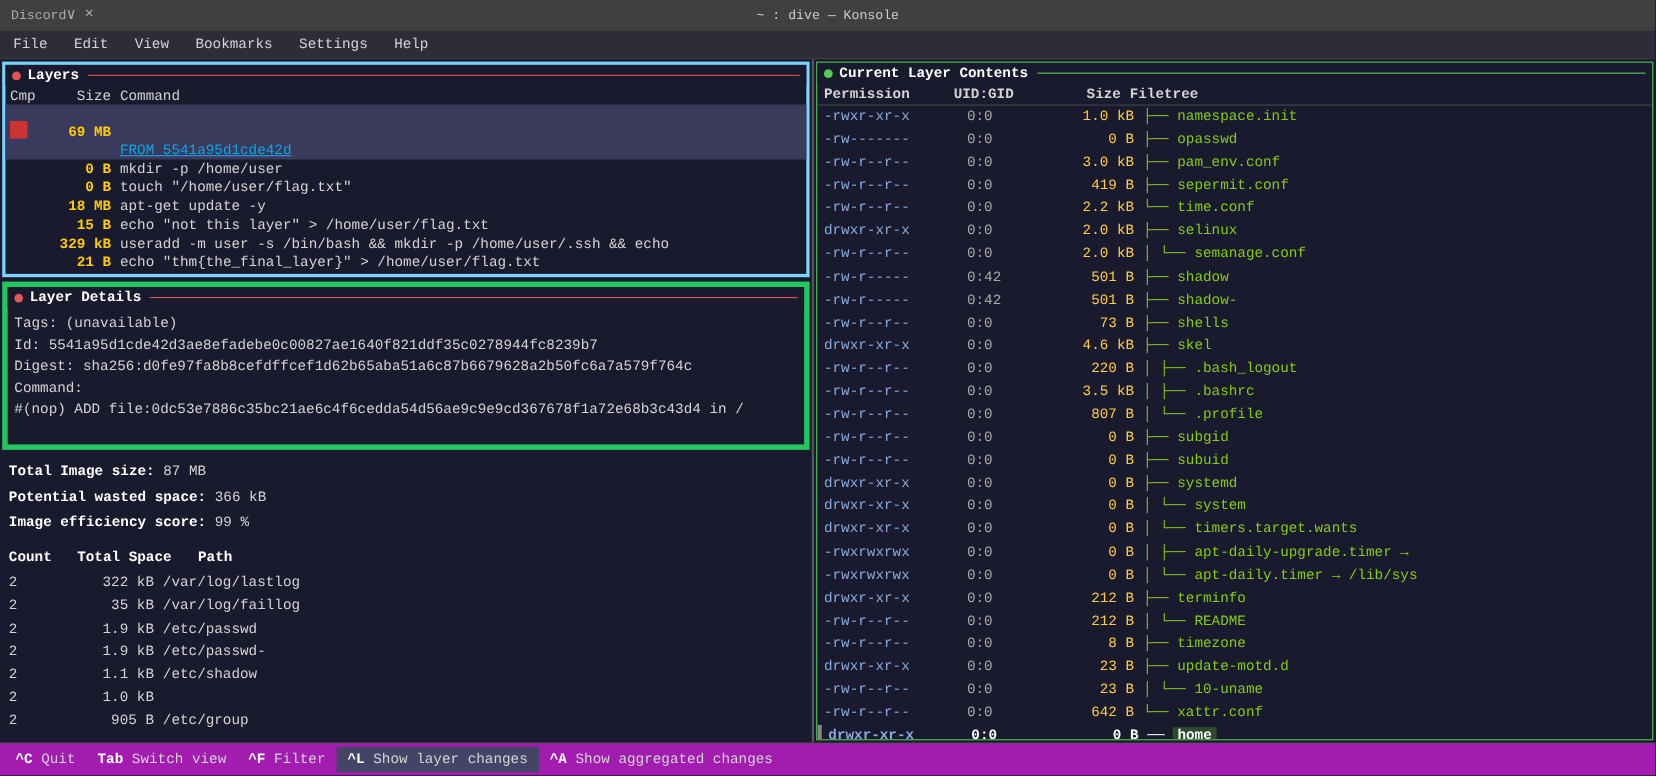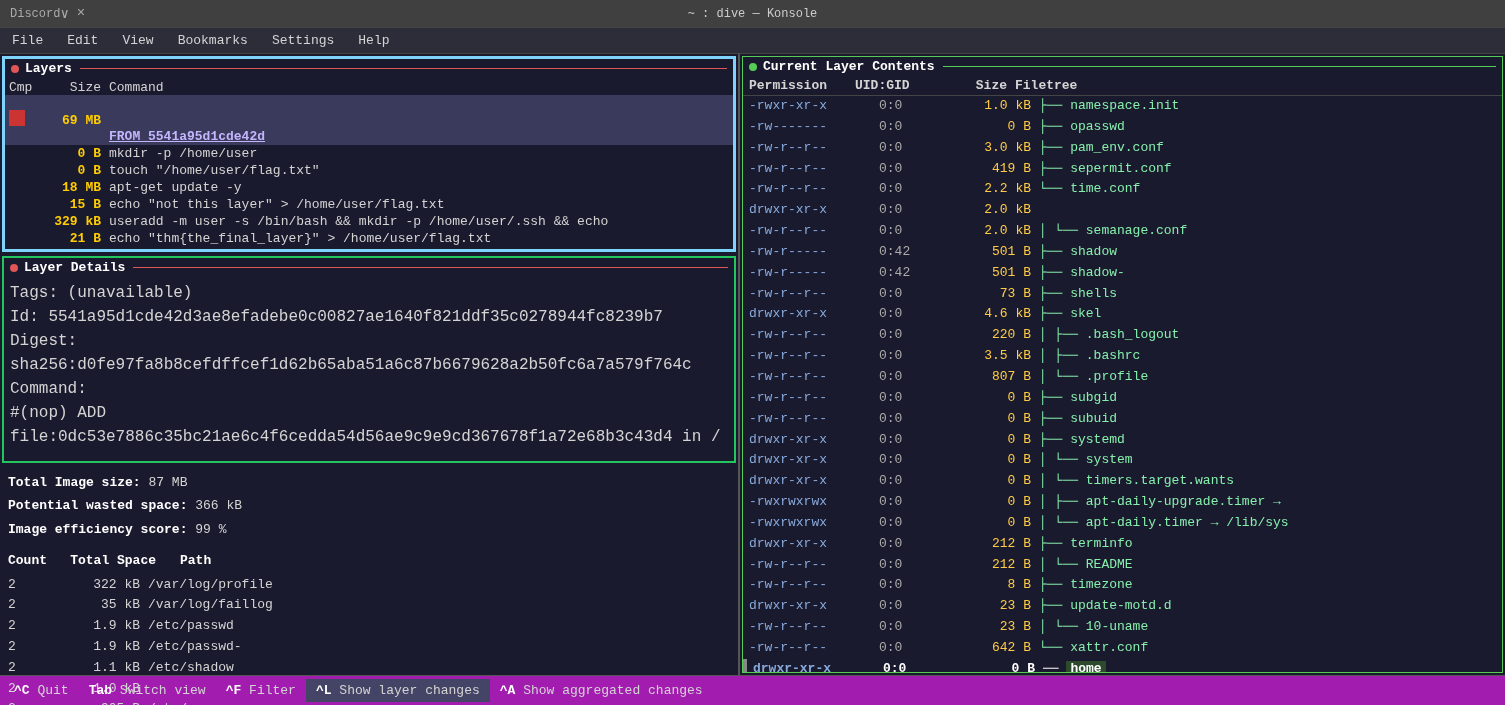--- a/index.html
+++ b/index.html
@@ -145,28 +145,28 @@
       color: #ffcc00;
       font-weight: bold;
     }
     .layer-row.selected .col-cmd {
       color: #fff;
       font-weight: bold;
     }
 
     
     .layer-details-section {
-      border: 2px solid #22c55e;
+      border: 5px solid #22c55e;
       margin: 2px;
       flex: 0 0 auto;
-      padding-bottom: 8px;
+      padding-bottom: 18px;
     }
     .details-content {
       padding: 4px 6px;
-      font-size: 16px;
+      font-size: 13px;
       color: #d4d4d4;
       line-height: 1.5;
     }
 
     
     .image-details-section {
       margin: 2px;
       flex: 1;
       padding-bottom: 4px;
     }
@@ -230,35 +230,35 @@
       flex: 1;
       overflow: hidden;
     }
     .file-table-headers {
       display: flex;
       padding: 2px 6px;
       color: #d4d4d4;
       font-weight: bold;
       border-bottom: 1px solid #444;
     }
-    .fcol-perm { width: 106px; }
+    .fcol-perm { width: 118px; }
     .fcol-uid { width: 80px; }
     .fcol-size { width: 80px; text-align: right; padding-right: 8px; }
     .fcol-tree { flex: 1; }
 
     .file-row {
       display: flex;
       padding: 1px 6px;
       line-height: 1.45;
       align-items: center;
     }
     .file-row .fcol-perm { width: 130px; color: #88aadd; }
     .file-row .fcol-uid { width: 80px; color: #aaa; }
     .file-row .fcol-size { width: 80px; text-align: right; padding-right: 8px; color: #ffcc44; }
-    .file-row .fcol-tree { flex: 1; color: #86efac; }
+    .file-row .fcol-tree { flex: 1; color: #84cc16; }
 
     .file-row.home-row {
       background: #1a1a2e;
     }
     .file-row.home-row .fcol-perm { color: #88aadd; font-weight: bold; }
     .file-row.home-row .fcol-uid { color: #fff; font-weight: bold; }
     .file-row.home-row .fcol-size { color: #fff; font-weight: bold; }
     .file-row.home-row .fcol-tree { color: #fff; font-weight: bold; }
 
     
@@ -320,21 +320,21 @@
         <div class="layers-col-headers">
           <span class="col-cmp">Cmp</span>
           <span class="col-size">Size</span>
           <span class="col-cmd">Command</span>
         </div>
 
         <div id="layers-rows">
             <div class="layer-row selected">
               <span class="col-cmp"><span class="layer-checkbox"></span></span>
               <span class="col-size">69 MB</span>
-              <span class="col-cmd" style="color: #c4b5fd; font-weight: bold; text-decoration: underline; margin-top: 33px;">FROM 5541a95d1cde42d</span>
+              <span class="col-cmd" style="color: #0ea5e9; font-weight: normal; text-decoration: underline; margin-top: 33px;">FROM 5541a95d1cde42d</span>
             </div>
             <div class="layer-row">
               <span class="col-cmp"></span>
               <span class="col-size">0 B</span>
               <span class="col-cmd">mkdir -p /home/user</span>
             </div>
             <div class="layer-row">
               <span class="col-cmp"></span>
               <span class="col-size">0 B</span>
               <span class="col-cmd">touch "/home/user/flag.txt"</span>
@@ -395,21 +395,21 @@
         <div class="wasted-table">
           <div class="header-row">
             <span class="wasted-col-count">Count</span>
             <span class="wasted-col-space">Total Space</span>
             <span class="wasted-col-path">Path</span>
           </div>
           <div id="wasted-rows">
               <div class="wasted-row">
                 <span class="wasted-col-count">2</span>
                 <span class="wasted-col-space">322 kB</span>
-                <span class="wasted-col-path">/var/log/profile</span>
+                <span class="wasted-col-path">/var/log/lastlog</span>
               </div>
               <div class="wasted-row">
                 <span class="wasted-col-count">2</span>
                 <span class="wasted-col-space">35 kB</span>
                 <span class="wasted-col-path">/var/log/faillog</span>
               </div>
               <div class="wasted-row">
                 <span class="wasted-col-count">2</span>
                 <span class="wasted-col-space">1.9 kB</span>
                 <span class="wasted-col-path">/etc/passwd</span>
@@ -482,20 +482,21 @@
             <div class="file-row">
               <span class="fcol-perm">-rw-r--r--</span>
               <span class="fcol-uid">0:0</span>
               <span class="fcol-size">2.2 kB</span>
               <span class="fcol-tree">└── time.conf</span>
             </div>
             <div class="file-row">
               <span class="fcol-perm">drwxr-xr-x</span>
               <span class="fcol-uid">0:0</span>
               <span class="fcol-size">2.0 kB</span>
+              <span class="fcol-tree">├── selinux</span>
             </div>
             <div class="file-row">
               <span class="fcol-perm">-rw-r--r--</span>
               <span class="fcol-uid">0:0</span>
               <span class="fcol-size">2.0 kB</span>
               <span class="fcol-tree">│   └── semanage.conf</span>
             </div>
             <div class="file-row">
               <span class="fcol-perm">-rw-r-----</span>
               <span class="fcol-uid">0:42</span>

